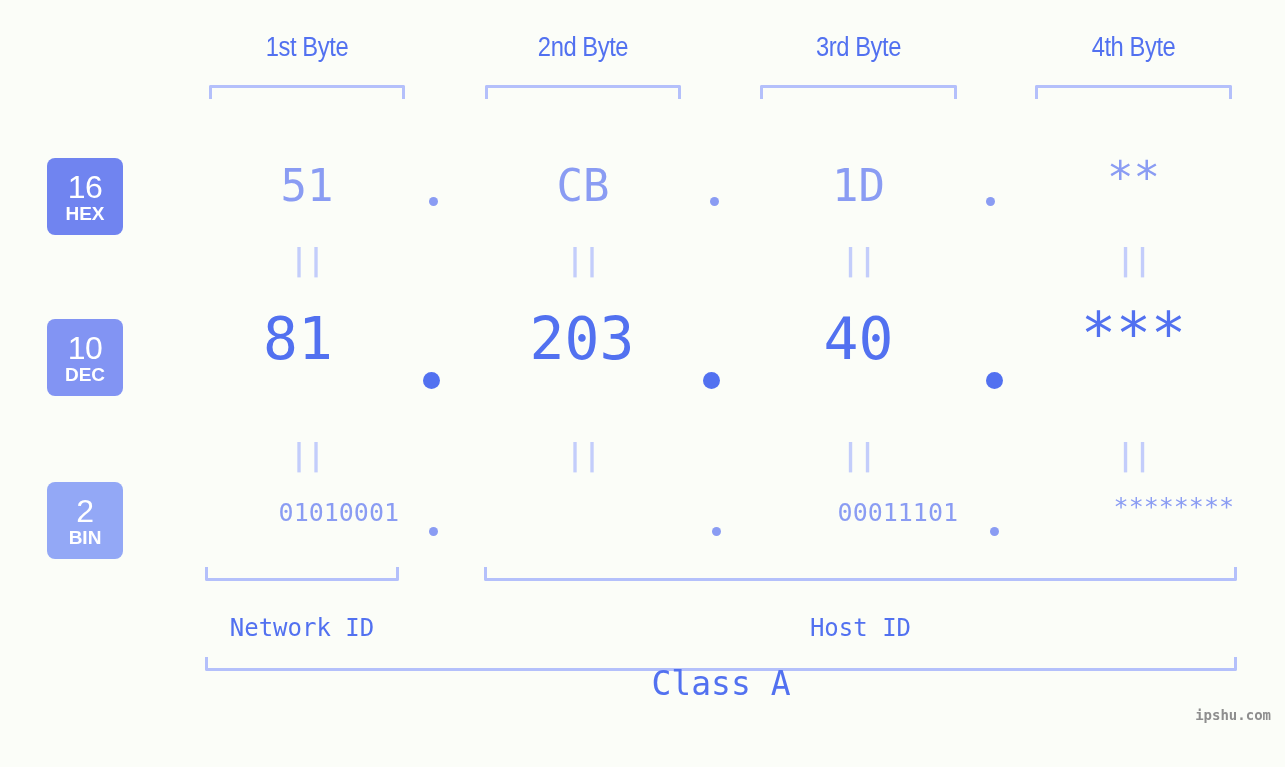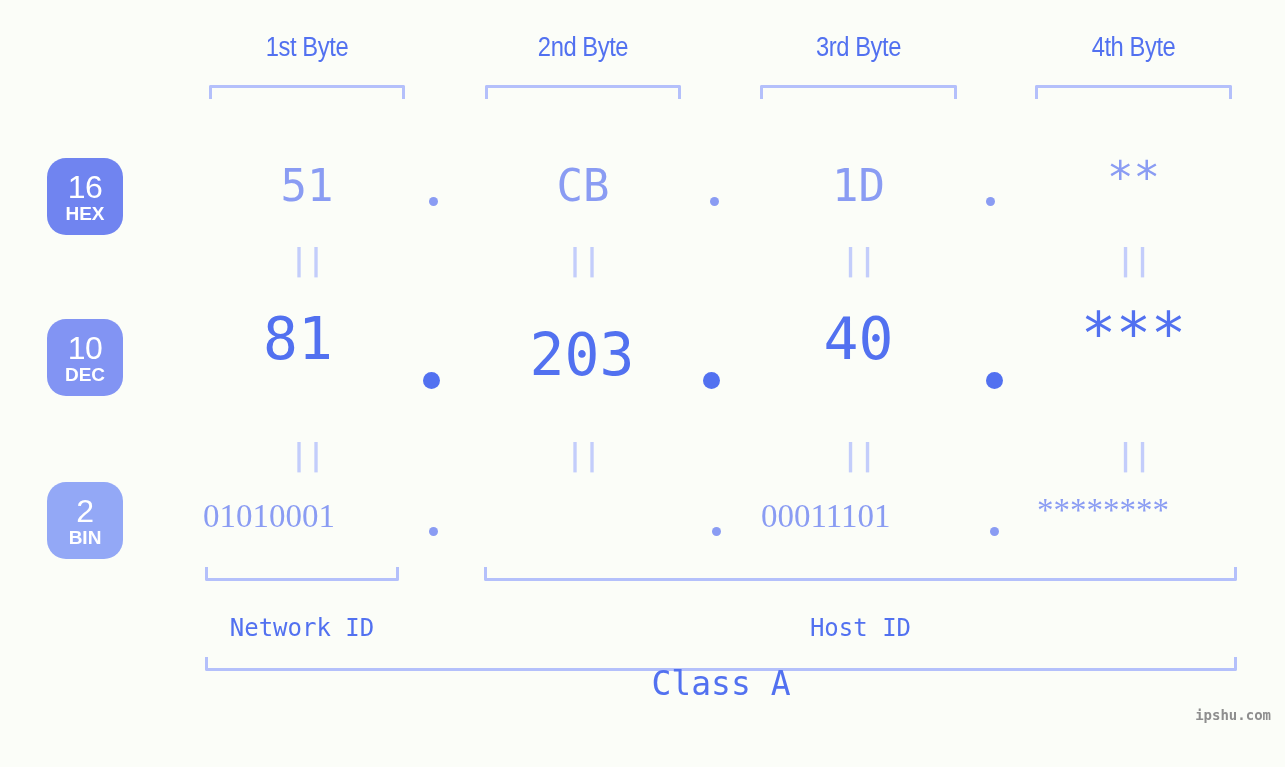--- a/index.html
+++ b/index.html
@@ -53,21 +53,21 @@
     box-sizing: border-box;
     border-radius: 0 0 2px 2px;
   }
 
   
   .base-badge {
     position: absolute;
     left: 47px;
     width: 76px;
     height: 77px;
-    border-radius: 19px;
+    border-radius: 8px;
     color: #ffffff;
     display: flex;
     flex-direction: column;
     align-items: center;
     justify-content: center;
     line-height: 1;
     font-family: "Liberation Sans", sans-serif;
   }
   .base-badge .num {
     font-size: 32px;
@@ -87,24 +87,23 @@
     color: #8a9cf3;
     font-family: "DejaVu Sans Mono", monospace;
     white-space: nowrap;
   }
   .val-hex {
     font-size: 44px;
     top: 160px;
     text-align: center;
   }
   .val-bin {
-    font-size: 33px;
+    font-size: 25px;
     top: 498px;
-    text-align: left;
-    font-family: Liberation Serif, serif;
+    text-align: right;
   }
   .val-dec {
     position: absolute;
     color: #5271f0;
     font-family: "DejaVu Sans Mono", monospace;
     font-size: 58px;
     top: 305px;
     text-align: center;
     white-space: nowrap;
   }
@@ -198,21 +197,21 @@
   <div class="dot dot-hex" style="left:986px;"></div>
   <div class="val-hex" style="left:1035px;width:197px;top:152px;">**</div>
 
   <div class="eq" style="left:209px;top:245px;width:196px;">||</div>
   <div class="eq" style="left:485px;top:245px;width:196px;">||</div>
   <div class="eq" style="left:760px;top:245px;width:197px;">||</div>
   <div class="eq" style="left:1035px;top:245px;width:197px;">||</div>
 
   <div class="val-dec" style="left:200px;width:196px;">81</div>
   <div class="dot dot-dec" style="left:423px;"></div>
-  <div class="val-dec" style="left:477px;width:210px;margin-top:16px;">203</div>
+  <div class="val-dec" style="left:477px;width:210px;">203</div>
   <div class="dot dot-dec" style="left:703px;"></div>
   <div class="val-dec" style="left:760px;width:197px;">40</div>
   <div class="dot dot-dec" style="left:986px;"></div>
   <div class="val-dec" style="left:1035px;width:197px;top:300px;">***</div>
 
   <div class="eq" style="left:209px;top:440px;width:196px;">||</div>
   <div class="eq" style="left:485px;top:440px;width:196px;">||</div>
   <div class="eq" style="left:760px;top:440px;width:197px;">||</div>
   <div class="eq" style="left:1035px;top:440px;width:197px;">||</div>
 

